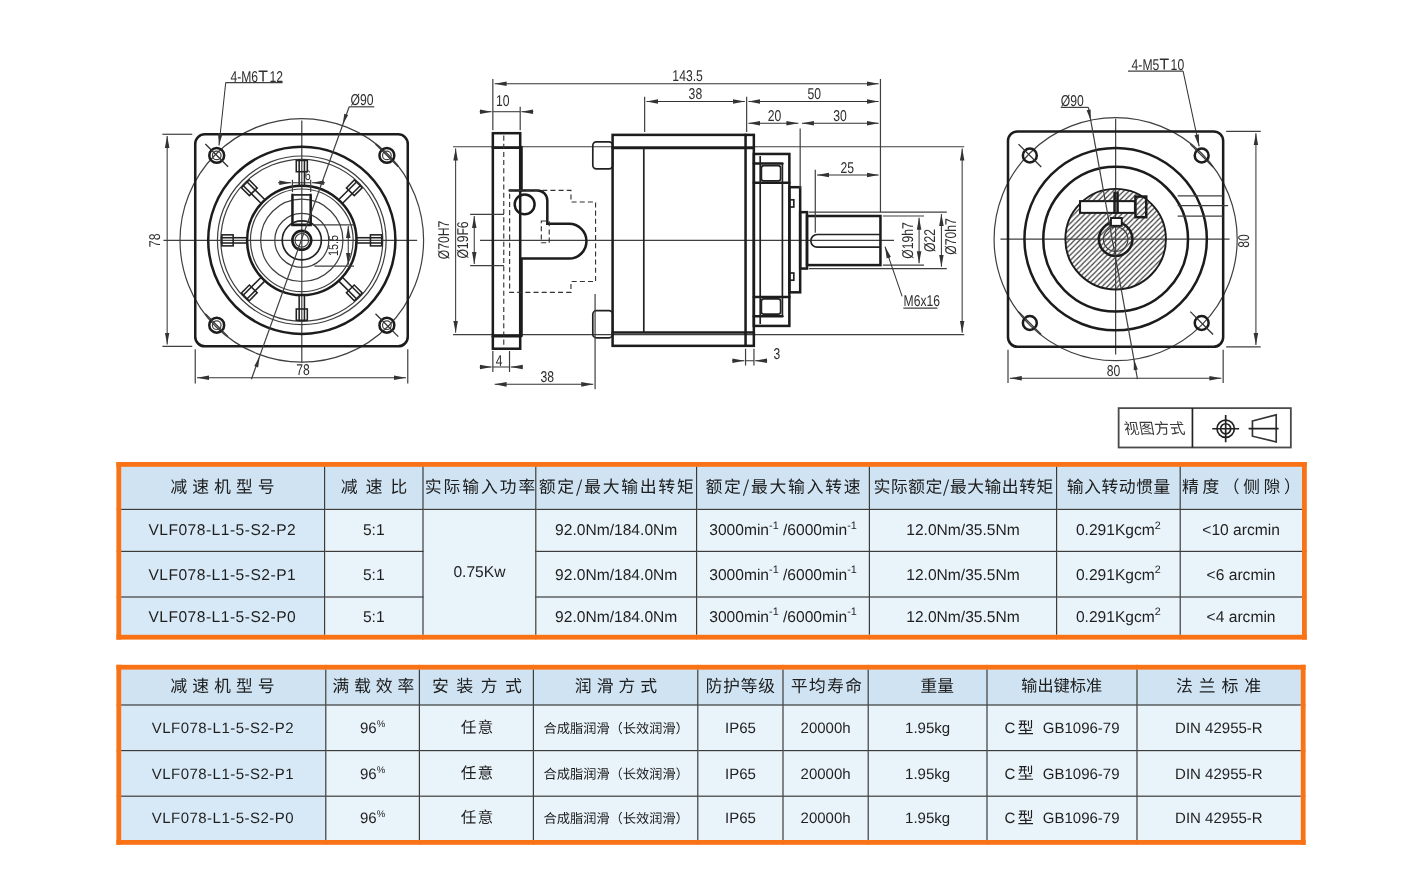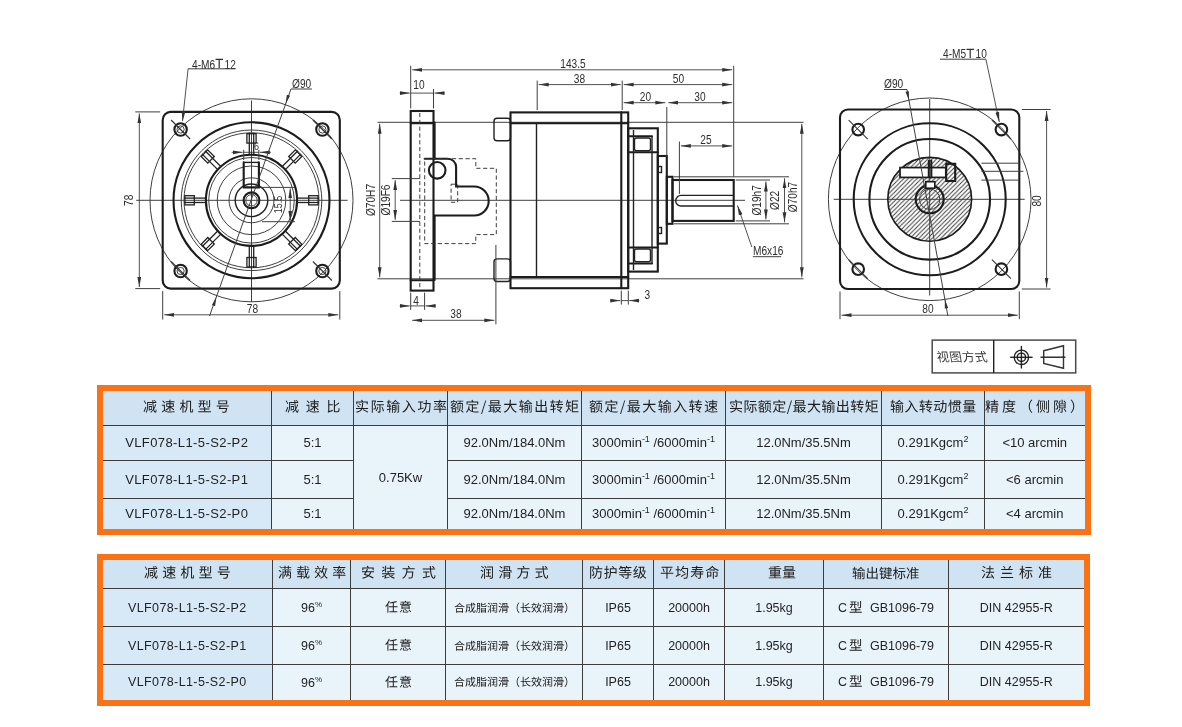--- a/index.html
+++ b/index.html
@@ -3,21 +3,21 @@
 *{margin:0;padding:0;box-sizing:border-box}
 html,body{width:1182px;height:727px;background:#fff;overflow:hidden;
  font-family:"Liberation Sans",sans-serif}
 #wrap{position:relative;width:1182px;height:727px}
 table.tb{position:absolute;border-collapse:collapse;table-layout:fixed;
  font-size:13px;color:#1f1f1f;text-align:center}
 table.t2{font-size:12.5px}
 table.tb td.c1{letter-spacing:0.4px}
 table.tb td,table.tb th{border:1.5px solid #3c3c3c;padding:0;font-weight:normal;
  background:#e9f3fa;vertical-align:middle}
-table.tb{border:6px solid #f97316}
+table.tb{border:4px solid #f97316}
 table.tb tr.h th{background:#cfe3f2}
 table.tb td.c1{background:#d7e9f6}
 sup{font-size:9px;vertical-align:super;line-height:0}
 .pct{font-size:8px;vertical-align:super}
 .ck{display:inline-block;vertical-align:middle}
 </style></head>
 <body>
 <div id="wrap">
 <svg width="0" height="0" style="position:absolute">
       <defs>

